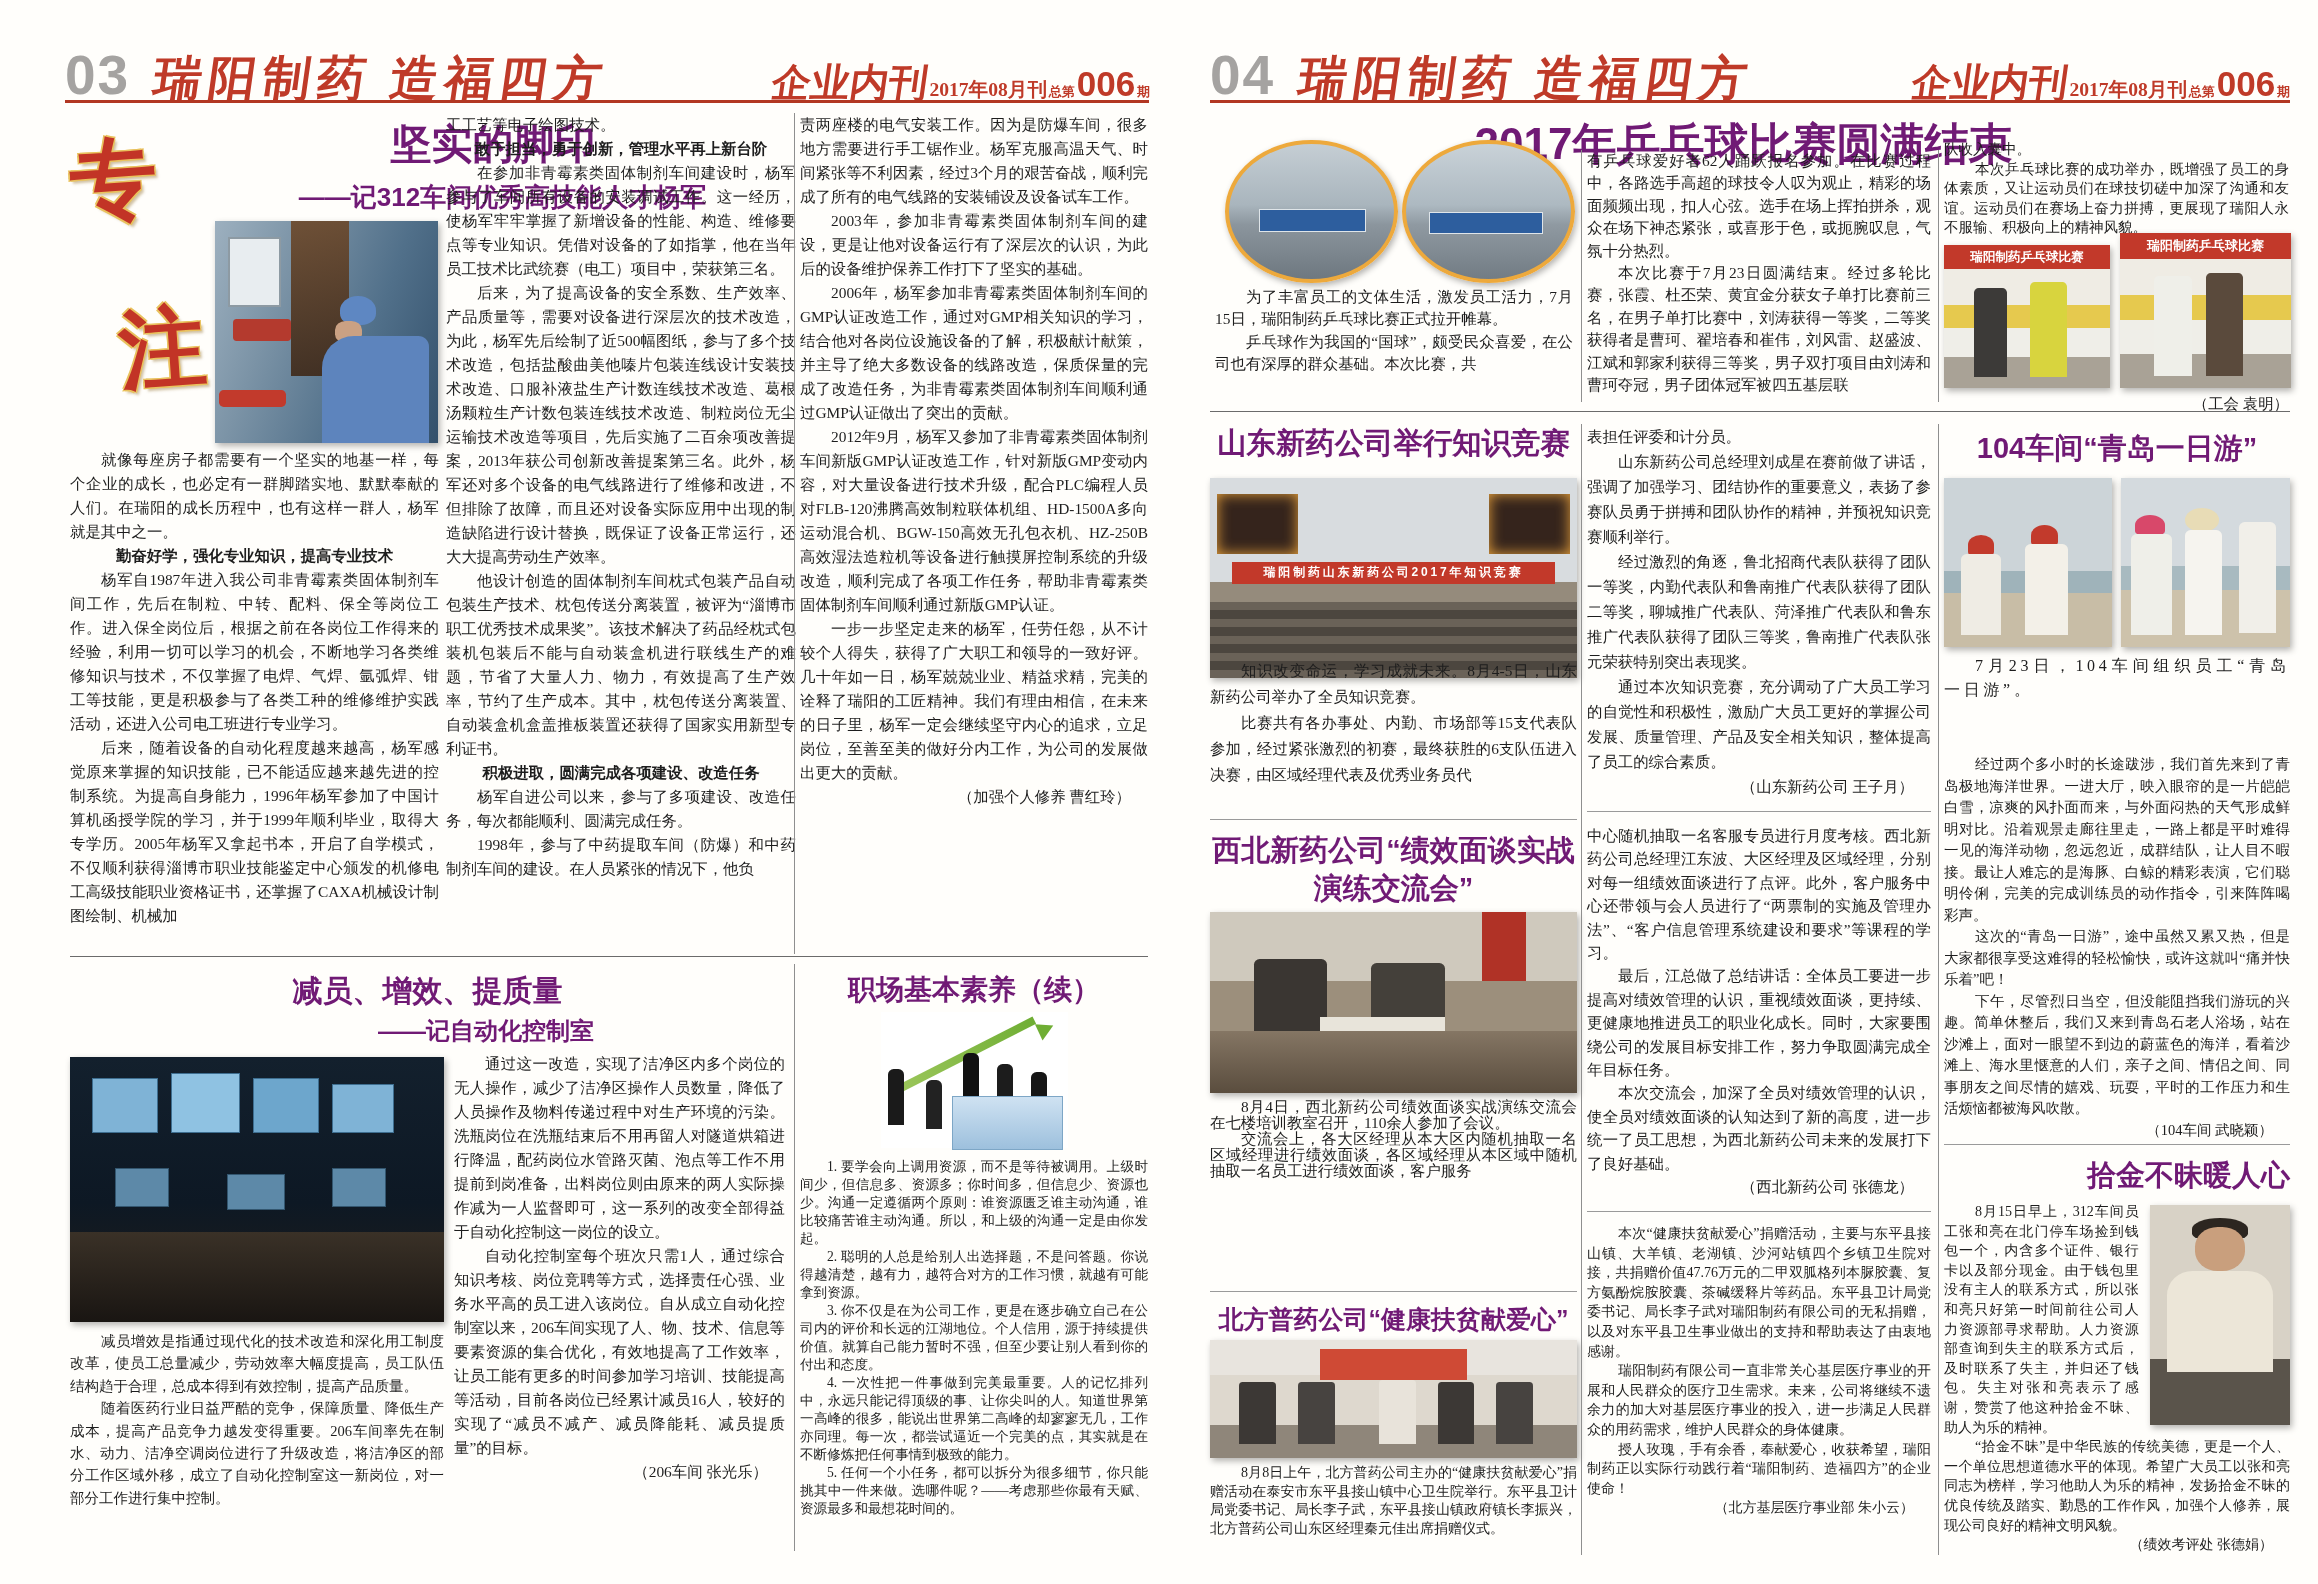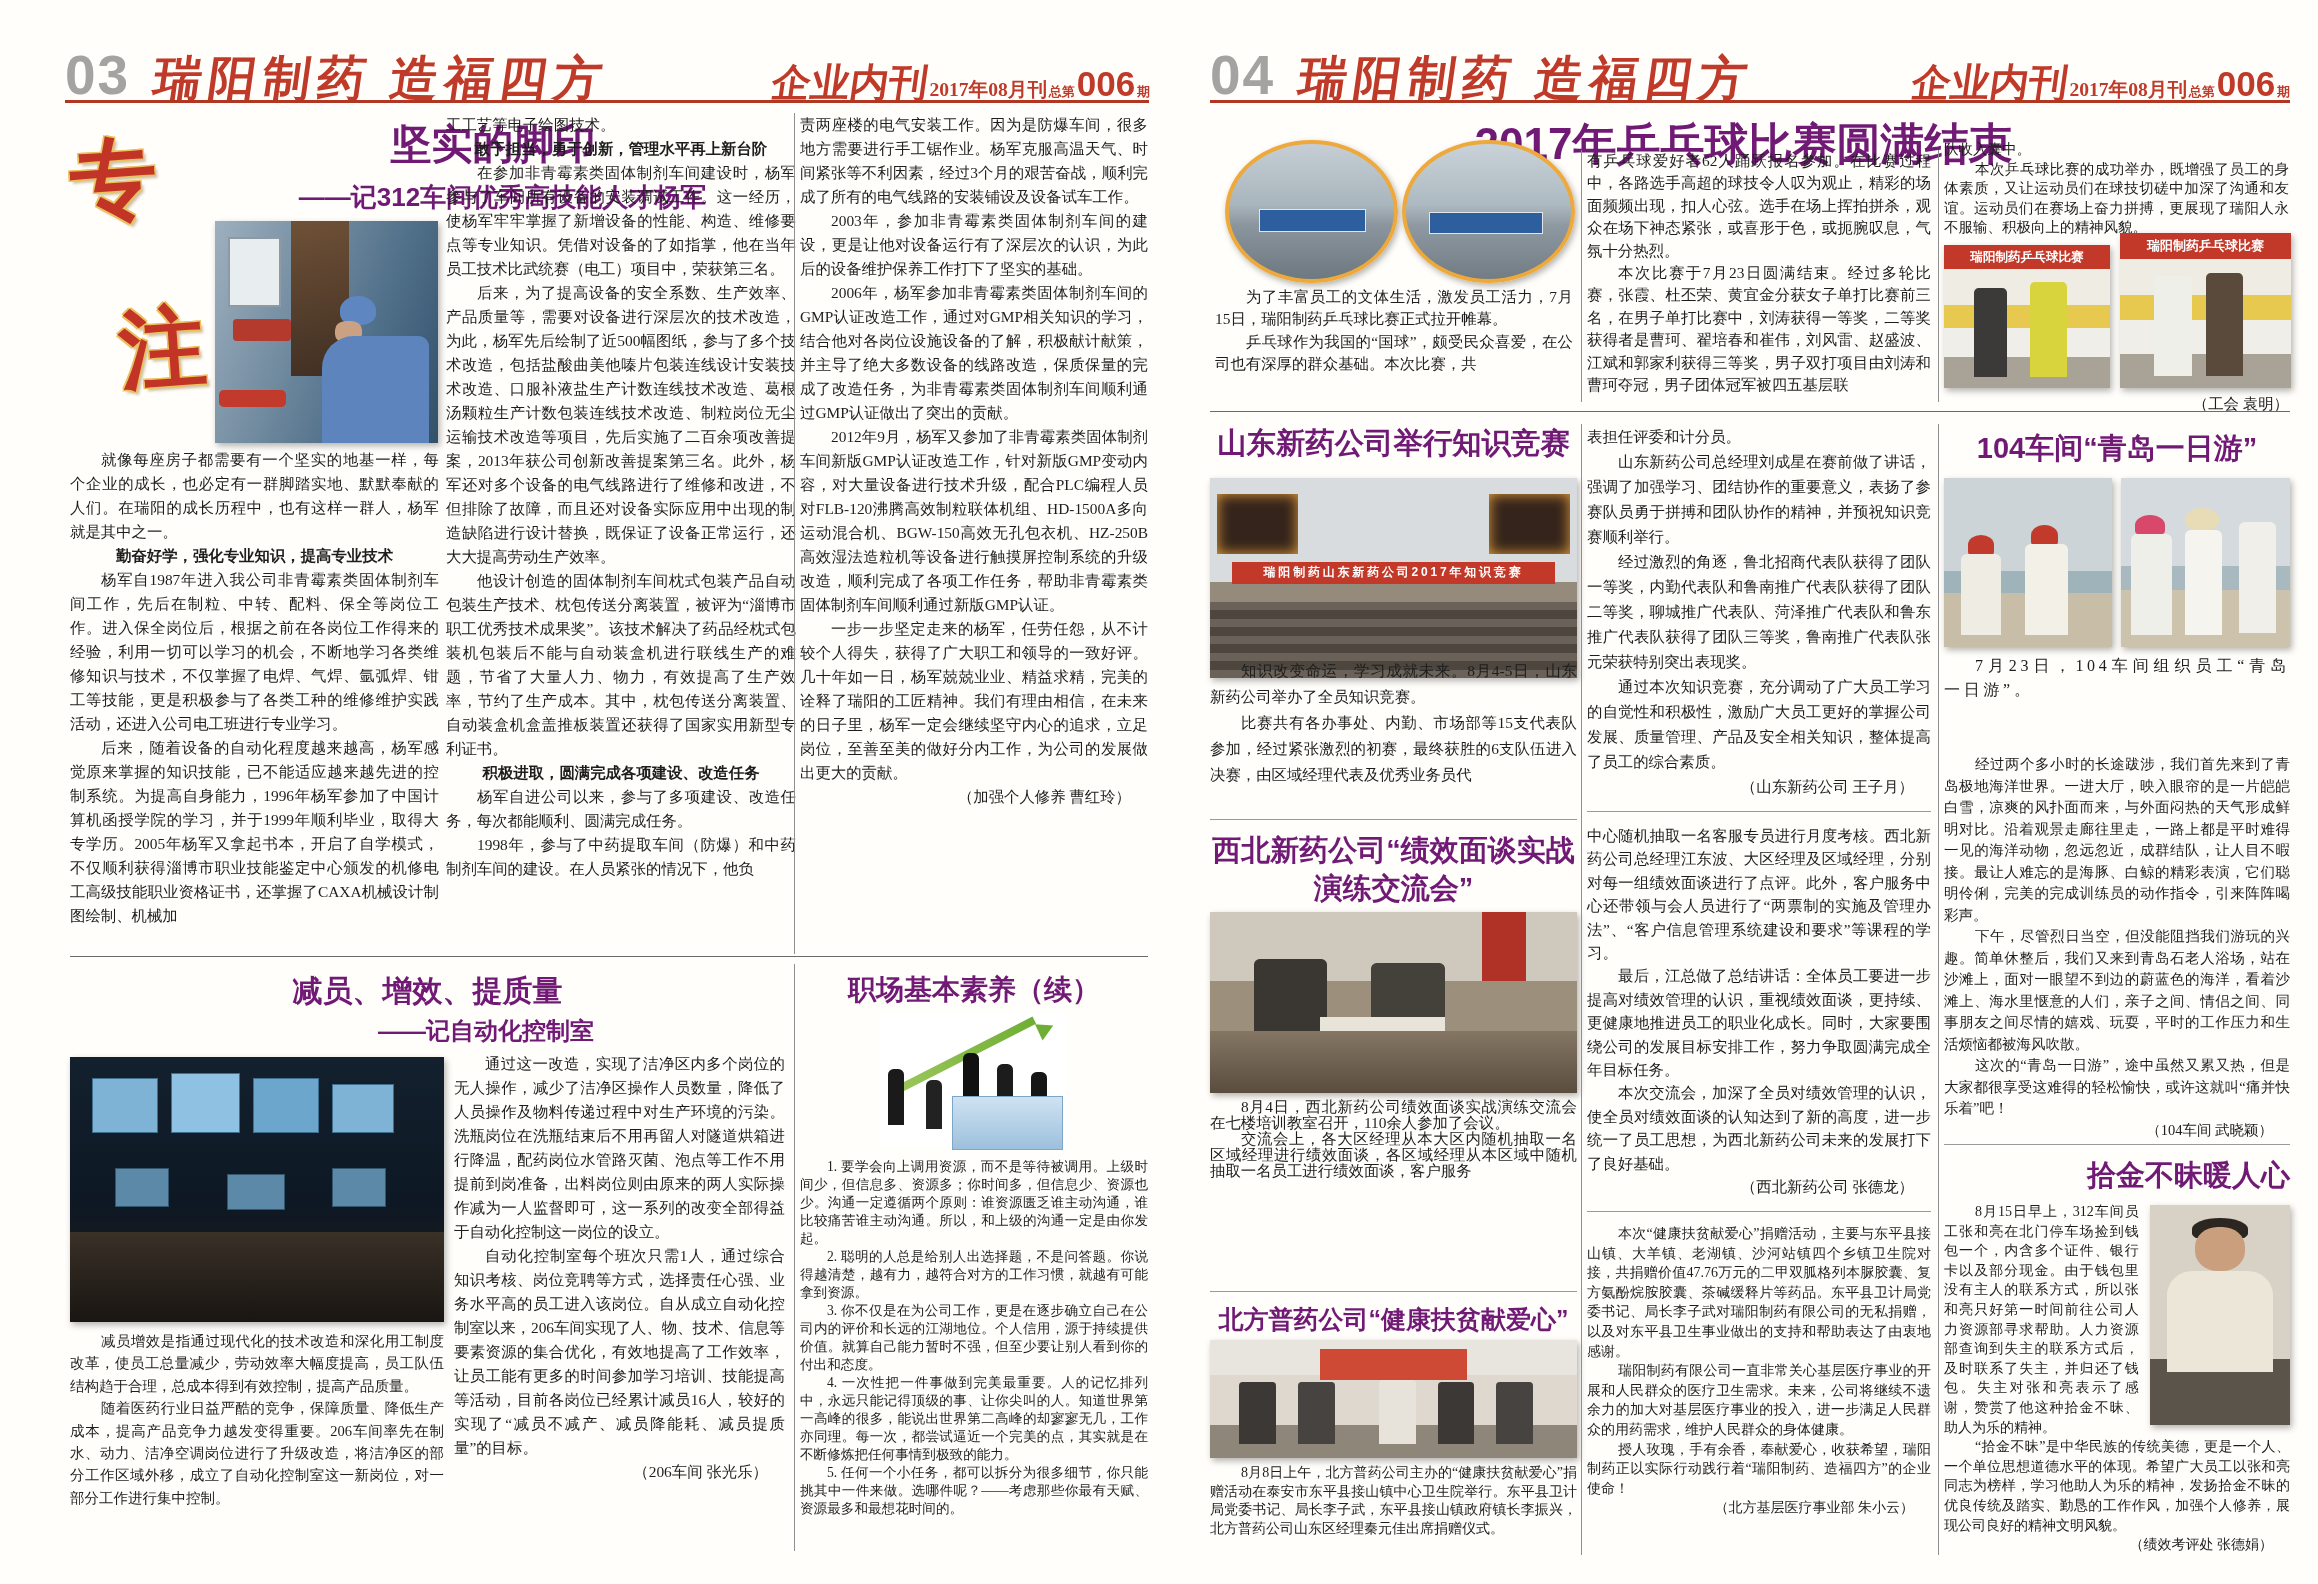--- a/index.html
+++ b/index.html
@@ -268,22 +268,22 @@
     <div style="left:6%;top:33%;width:24%;height:60%;background:#efefe9;border-radius:5.6px 5.6px 0 0;"></div>
     <div style="left:38%;top:18%;width:20%;height:14%;background:#e8dcb6;border-radius:50%;"></div>
     <div style="left:38%;top:31%;width:22%;height:62%;background:#f6f4ef;border-radius:5.6px 5.6px 0 0;"></div>
     <div style="left:70%;top:26%;width:22%;height:66%;background:#f1efe9;border-radius:5.6px 5.6px 0 0;"></div>
   </div>
   <div class="abs bt" style="left:1944px;top:654px;width:346px;font-size:16px;line-height:24px;letter-spacing:3.7px;">
     <p>7月23日，104车间组织员工“青岛一日游”。</p>
   </div>
   <div class="abs bt" style="left:1944px;top:707px;width:346px;font-size:14.5px;line-height:21.5px;margin-top:47px;">
     <p>经过两个多小时的长途跋涉，我们首先来到了青岛极地海洋世界。一进大厅，映入眼帘的是一片皑皑白雪，凉爽的风扑面而来，与外面闷热的天气形成鲜明对比。沿着观景走廊往里走，一路上都是平时难得一见的海洋动物，忽远忽近，成群结队，让人目不暇接。最让人难忘的是海豚、白鲸的精彩表演，它们聪明伶俐，完美的完成训练员的动作指令，引来阵阵喝彩声。</p>
+    <p>这次的“青岛一日游”，途中虽然又累又热，但是大家都很享受这难得的轻松愉快，或许这就叫“痛并快乐着”吧！</p>
     <p>下午，尽管烈日当空，但没能阻挡我们游玩的兴趣。简单休整后，我们又来到青岛石老人浴场，站在沙滩上，面对一眼望不到边的蔚蓝色的海洋，看着沙滩上、海水里惬意的人们，亲子之间、情侣之间、同事朋友之间尽情的嬉戏、玩耍，平时的工作压力和生活烦恼都被海风吹散。</p>
-    <p>这次的“青岛一日游”，途中虽然又累又热，但是大家都很享受这难得的轻松愉快，或许这就叫“痛并快乐着”吧！</p>
     <p class="byline">（104车间  武晓颖）</p>
   </div>
   <div class="abs hline" style="left:1944px;top:1144px;width:346px;background:#9a9a9a;"></div>
 
   <div class="abs hl" style="left:1944px;top:1156px;width:346px;font-size:29px;text-align:right;">拾金不昧暖人心</div>
   <div class="abs bt" style="left:1944px;top:1202px;width:346px;font-size:14px;line-height:19.6px;">
     <div class="ph" style="float:right;width:140px;height:220px;margin:2.8px 0 4.7px 11.2px;background:linear-gradient(180deg,#d8d2c6 0 70%,#5a544b 70% 100%);position:relative;">
       <div class="abs" style="left:30%;top:6%;width:40%;height:10%;background:#2c2620;border-radius:50% 50% 30% 30%;"></div>
       <div class="abs" style="left:32%;top:10%;width:36%;height:20%;background:#c99f7d;border-radius:45%;"></div>
       <div class="abs" style="left:12%;top:30%;width:76%;height:46%;background:#ece6d8;border-radius:24% 24% 0 0;"></div>

